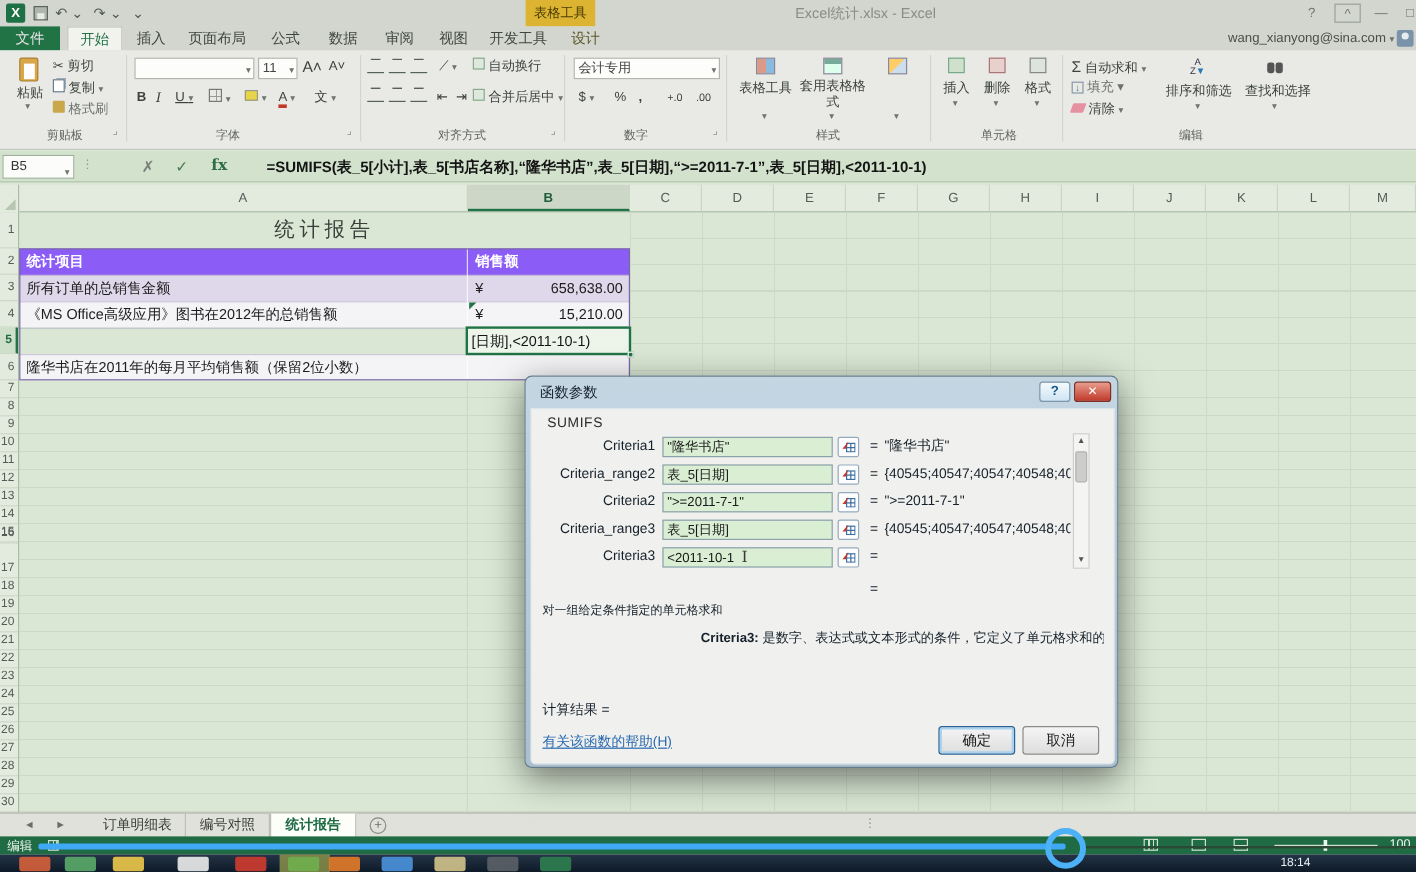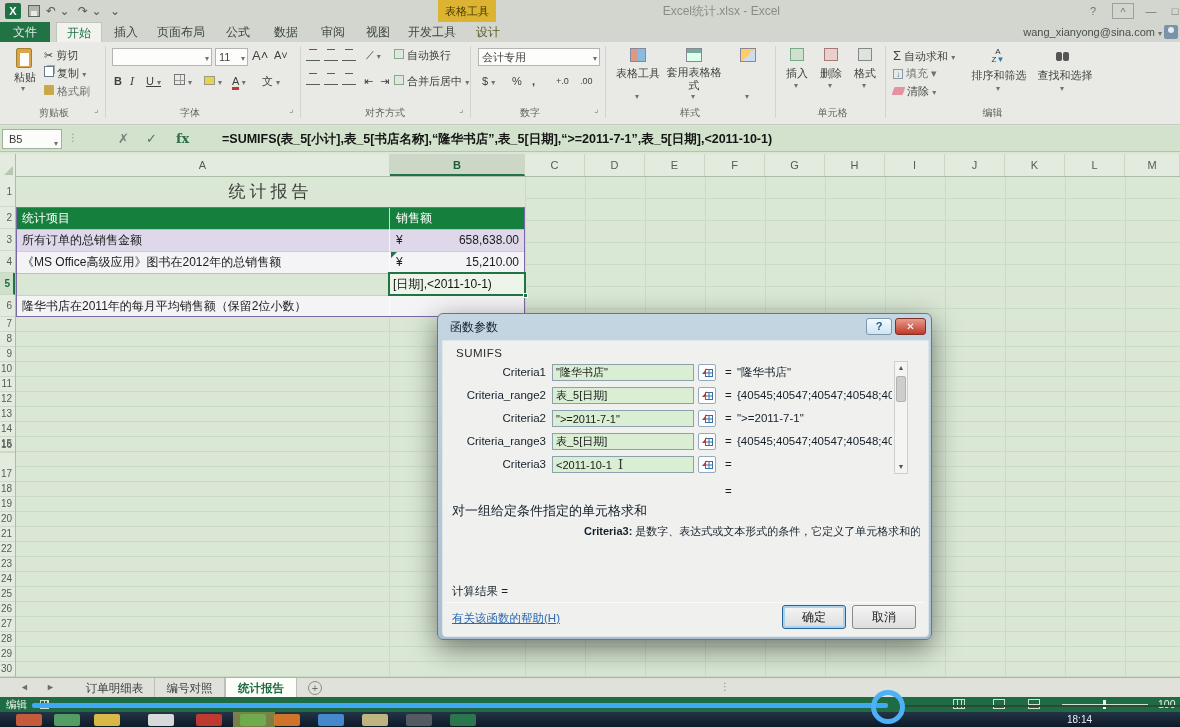--- a/index.html
+++ b/index.html
@@ -49,21 +49,21 @@
   #rowheaders{left:0;top:177px;width:16px;height:500px;background:#e3ebdf;border-right:1px solid #aabda5;}
   .rowhdr{position:absolute;left:0;width:15px;font-size:10px;color:#565b55;text-align:right;padding-right:3px;border-bottom:1px solid #cdd9c8;line-height:1;display:flex;align-items:center;justify-content:flex-end;}
   .rowhdr.sel{background:#cfe0ca;color:#1d6b43;border-right:2px solid #217346;font-weight:bold;}
   
   #gridlines-h{left:16px;top:317px;width:1164px;height:360px;background:repeating-linear-gradient(180deg,transparent 0 14px,#cbdac6 14px 15px);}
   #gridlines-v{left:525px;top:177px;width:655px;height:500px;background:repeating-linear-gradient(90deg,#cbdac6 0 1px,transparent 1px 60px);}
   #gridlines-v2{left:525px;top:177px;width:655px;height:140px;background:repeating-linear-gradient(180deg,transparent 0 21px,#cbdac6 21px 22px);}
   #vlineA{left:389px;top:317px;width:1px;height:360px;background:#cbdac6;}
   
   #t-title{left:16px;top:177px;width:509px;height:30px;font-size:17px;color:#3a3f3a;text-align:center;line-height:30px;letter-spacing:4px;}
-  #t-head{left:16px;top:207px;width:509px;height:36px;background:#15803d;color:#fff;font-weight:normal;font-size:12px;}
+  #t-head{left:16px;top:207px;width:509px;height:36px;background:#8b5cf6;color:#fff;font-weight:bold;font-size:12px;}
   .trow{position:absolute;left:16px;width:509px;height:22px;font-size:12px;color:#1c1c1c;}
   .tA{position:absolute;left:6px;top:0;height:22px;line-height:22px;white-space:nowrap;}
   .tB-cur{position:absolute;left:380px;top:0;height:22px;line-height:22px;}
   .tB-amt{position:absolute;right:6px;top:0;height:22px;line-height:22px;}
   .tint{background:#ded8ea;}
   .plain{background:#f4f3f6;}
   #tableborder{left:16px;top:207px;width:509px;height:110px;border:1px solid #7b68a6;pointer-events:none;}
   #tbl-vdiv{left:389px;top:207px;width:1px;height:110px;background:rgba(255,255,255,0.75);}
   .rowsep{position:absolute;left:16px;width:509px;height:1px;background:rgba(123,104,166,0.30);}
   #greentri{left:391px;top:252px;width:0;height:0;border-top:6px solid #217346;border-right:6px solid transparent;}
@@ -80,21 +80,21 @@
   .flabel{position:absolute;left:8px;width:100px;font-size:11.5px;color:#15202a;text-align:right;line-height:17px;}
   .finput{position:absolute;left:114px;width:142px;height:17px;background:#d9eed3;border:1px solid #8da0ad;font-size:11px;color:#1a1a1a;padding:0 3px;}
   .fpick{position:absolute;left:260px;width:18px;height:17px;background:#fdfdfd;border:1px solid #93a9bd;border-radius:2px;padding:0;}
   .feq{position:absolute;left:287px;font-size:11.5px;color:#15202a;line-height:17px;}
   .fres{position:absolute;left:299px;width:155px;font-size:11.5px;color:#15202a;line-height:17px;white-space:nowrap;overflow:hidden;}
   #dscroll{left:456px;top:47px;width:14px;height:113px;background:#f4f4f2;border:1px solid #cfcfcd;}
   .sarrow{position:absolute;left:0;width:12px;height:12px;font-size:7px;color:#555;text-align:center;line-height:12px;}
   #sthumb{position:absolute;left:1px;top:14px;width:10px;height:26px;background:#cdcdcb;border:1px solid #b2b2b0;border-radius:2px;}
   #ibeam{left:180px;top:144px;width:9px;height:13px;font-family:"DejaVu Serif",serif;font-size:13px;color:#3a3a3a;line-height:13px;}
   #dlg-eq2{left:287px;top:171px;font-size:11.5px;color:#15202a;}
-  #dlg-desc{left:14px;top:188px;font-size:13px;color:#15202a;}
+  #dlg-desc{left:14px;top:188px;font-size:10px;color:#15202a;}
   #dlg-paramhelp{left:146px;top:210px;width:336px;font-size:11px;color:#15202a;white-space:nowrap;overflow:hidden;}
   #dlg-result{left:14px;top:270px;font-size:11.5px;color:#15202a;}
   #dlg-sep{left:8px;top:288px;width:479px;height:1px;background:#dcdcda;border-bottom:1px solid #fbfbfb;}
   #dlg-link{left:14px;top:297px;font-size:11.5px;color:#2a6ab0;text-decoration:underline;}
   .dbtn{position:absolute;top:291px;width:64px;height:24px;background:linear-gradient(180deg,#f5f5f5,#dddddd);border:1px solid #8a8a8a;border-radius:3px;font-size:12px;color:#1a1a1a;text-align:center;line-height:22px;}
   .dbtn.focus{border:1px solid #2a6496;box-shadow:0 0 0 2px #a8d2f0 inset;}
   
   #tabbar{left:0;top:677px;width:1180px;height:20px;background:#dfe1da;border-top:1px solid #b0b3aa;}
   .snav{position:absolute;top:4px;font-size:9px;color:#6a6f68;}
   .stab{position:absolute;top:0;height:20px;font-size:11.5px;color:#3a3f39;text-align:center;line-height:20px;border-right:1px solid #bcbfb6;}

